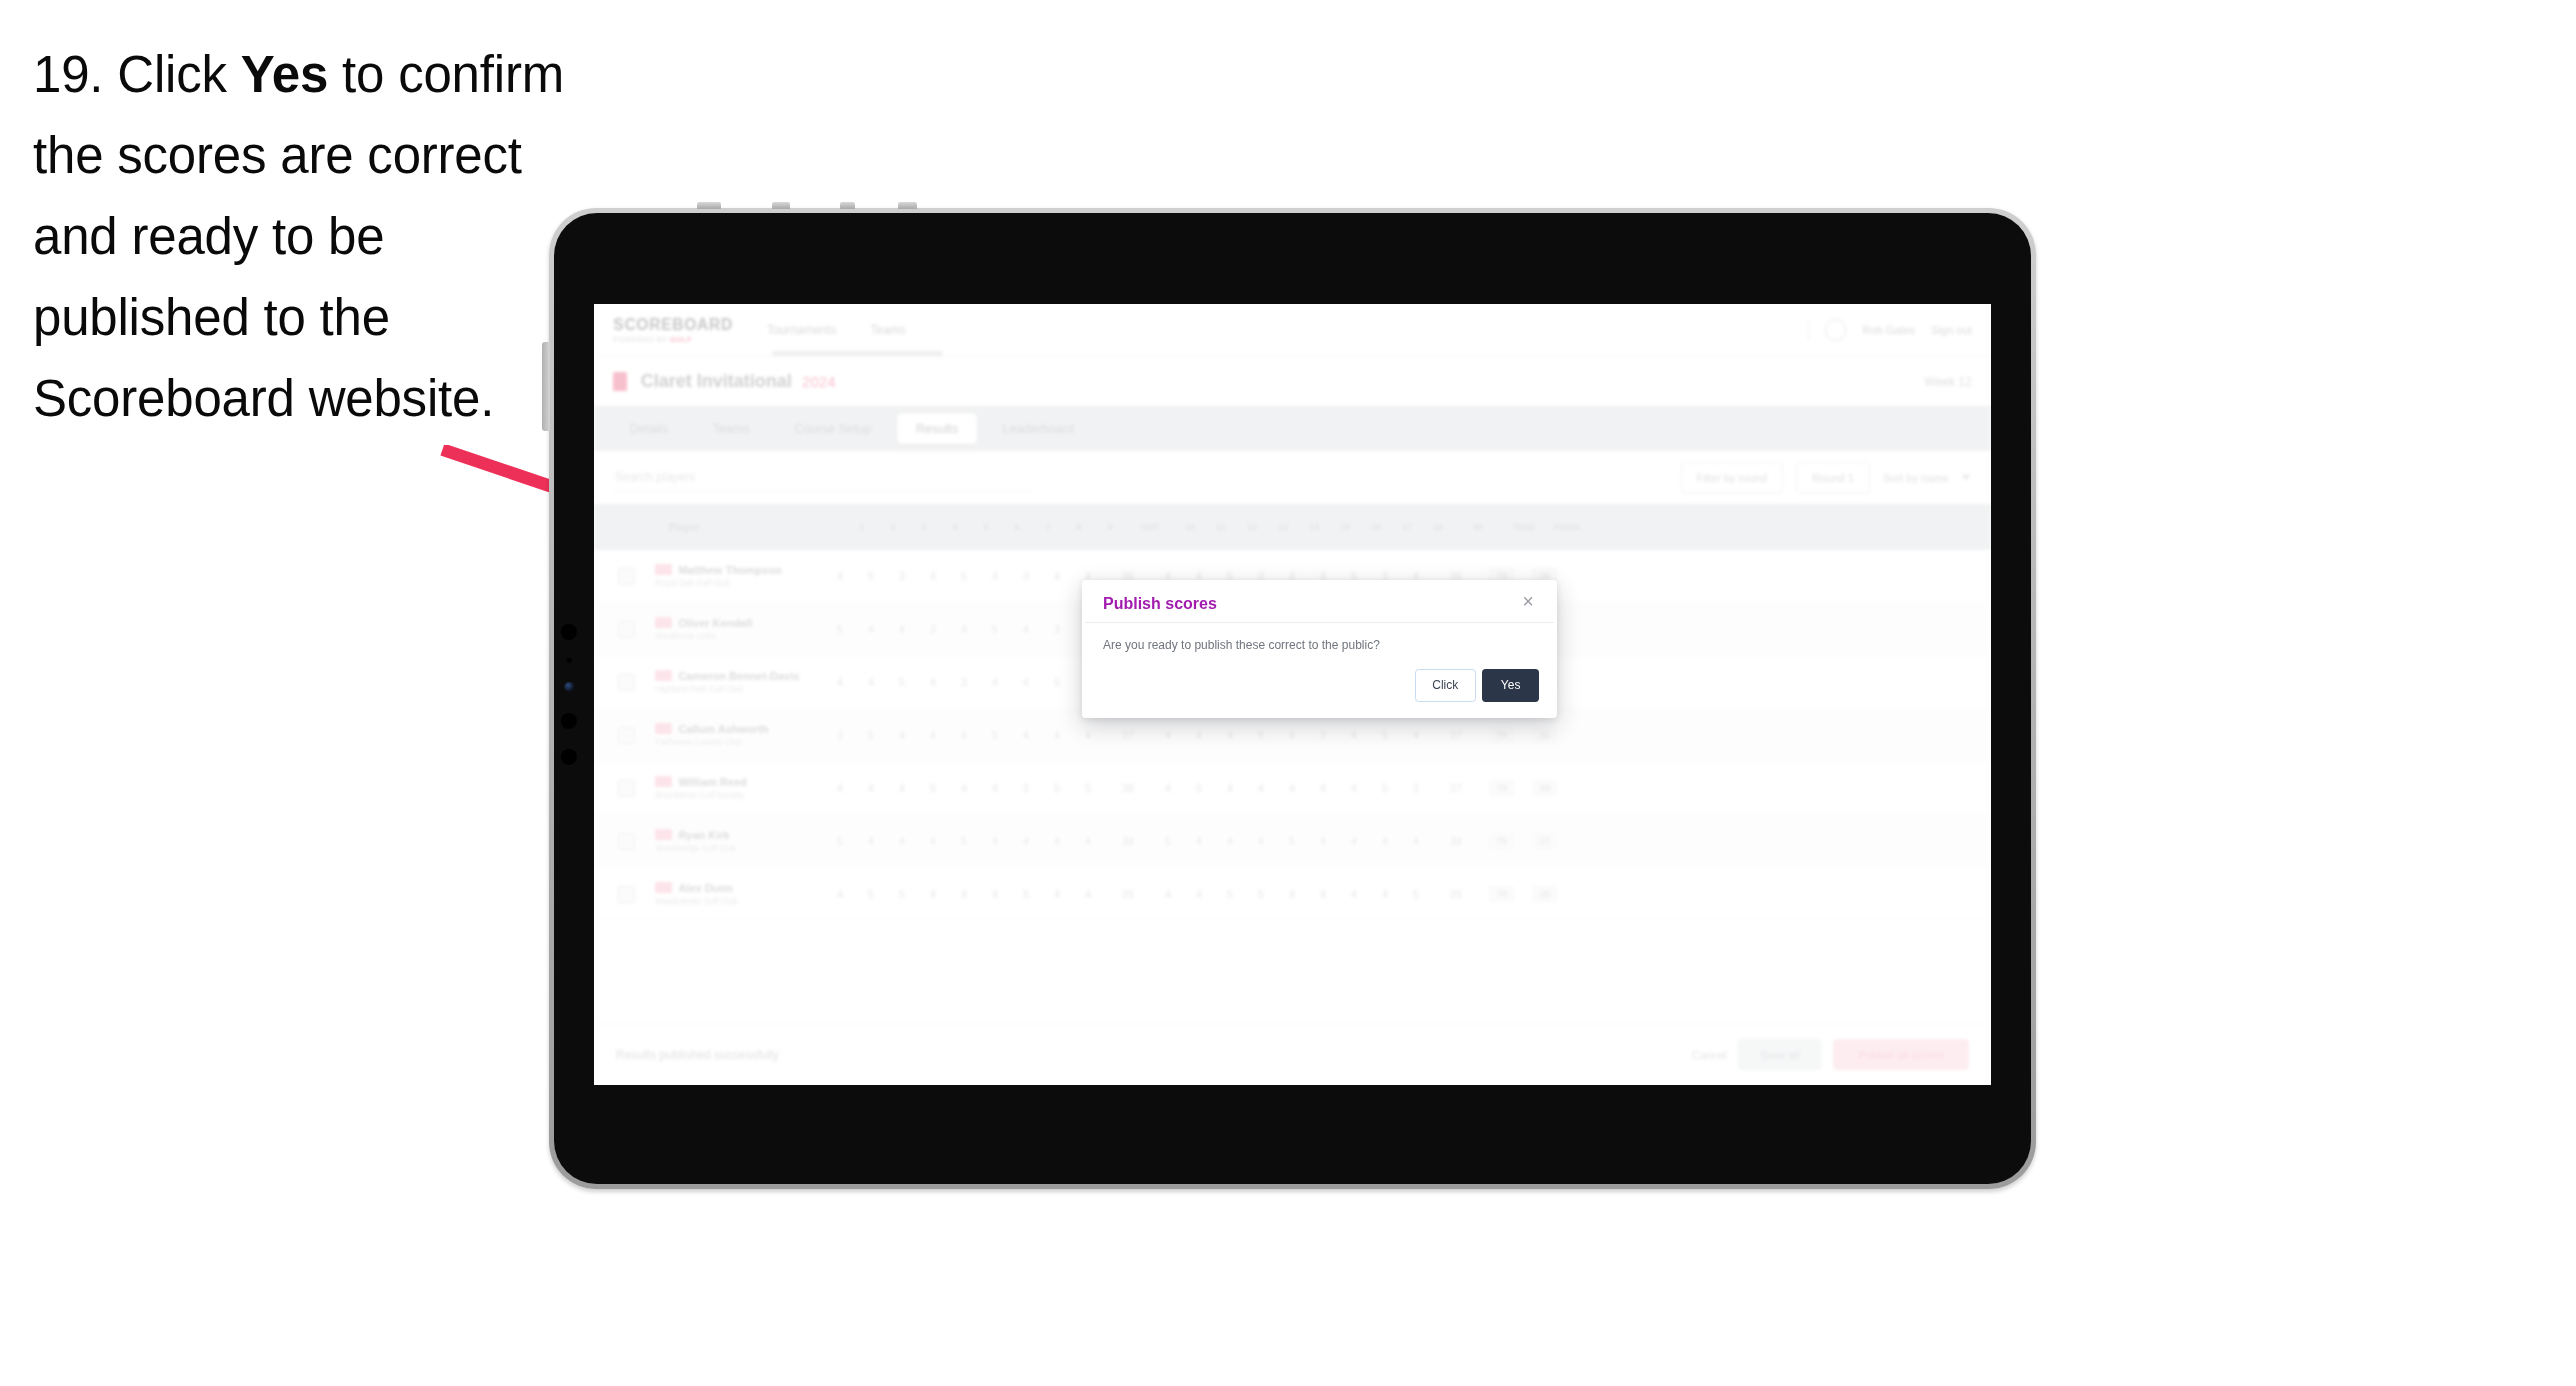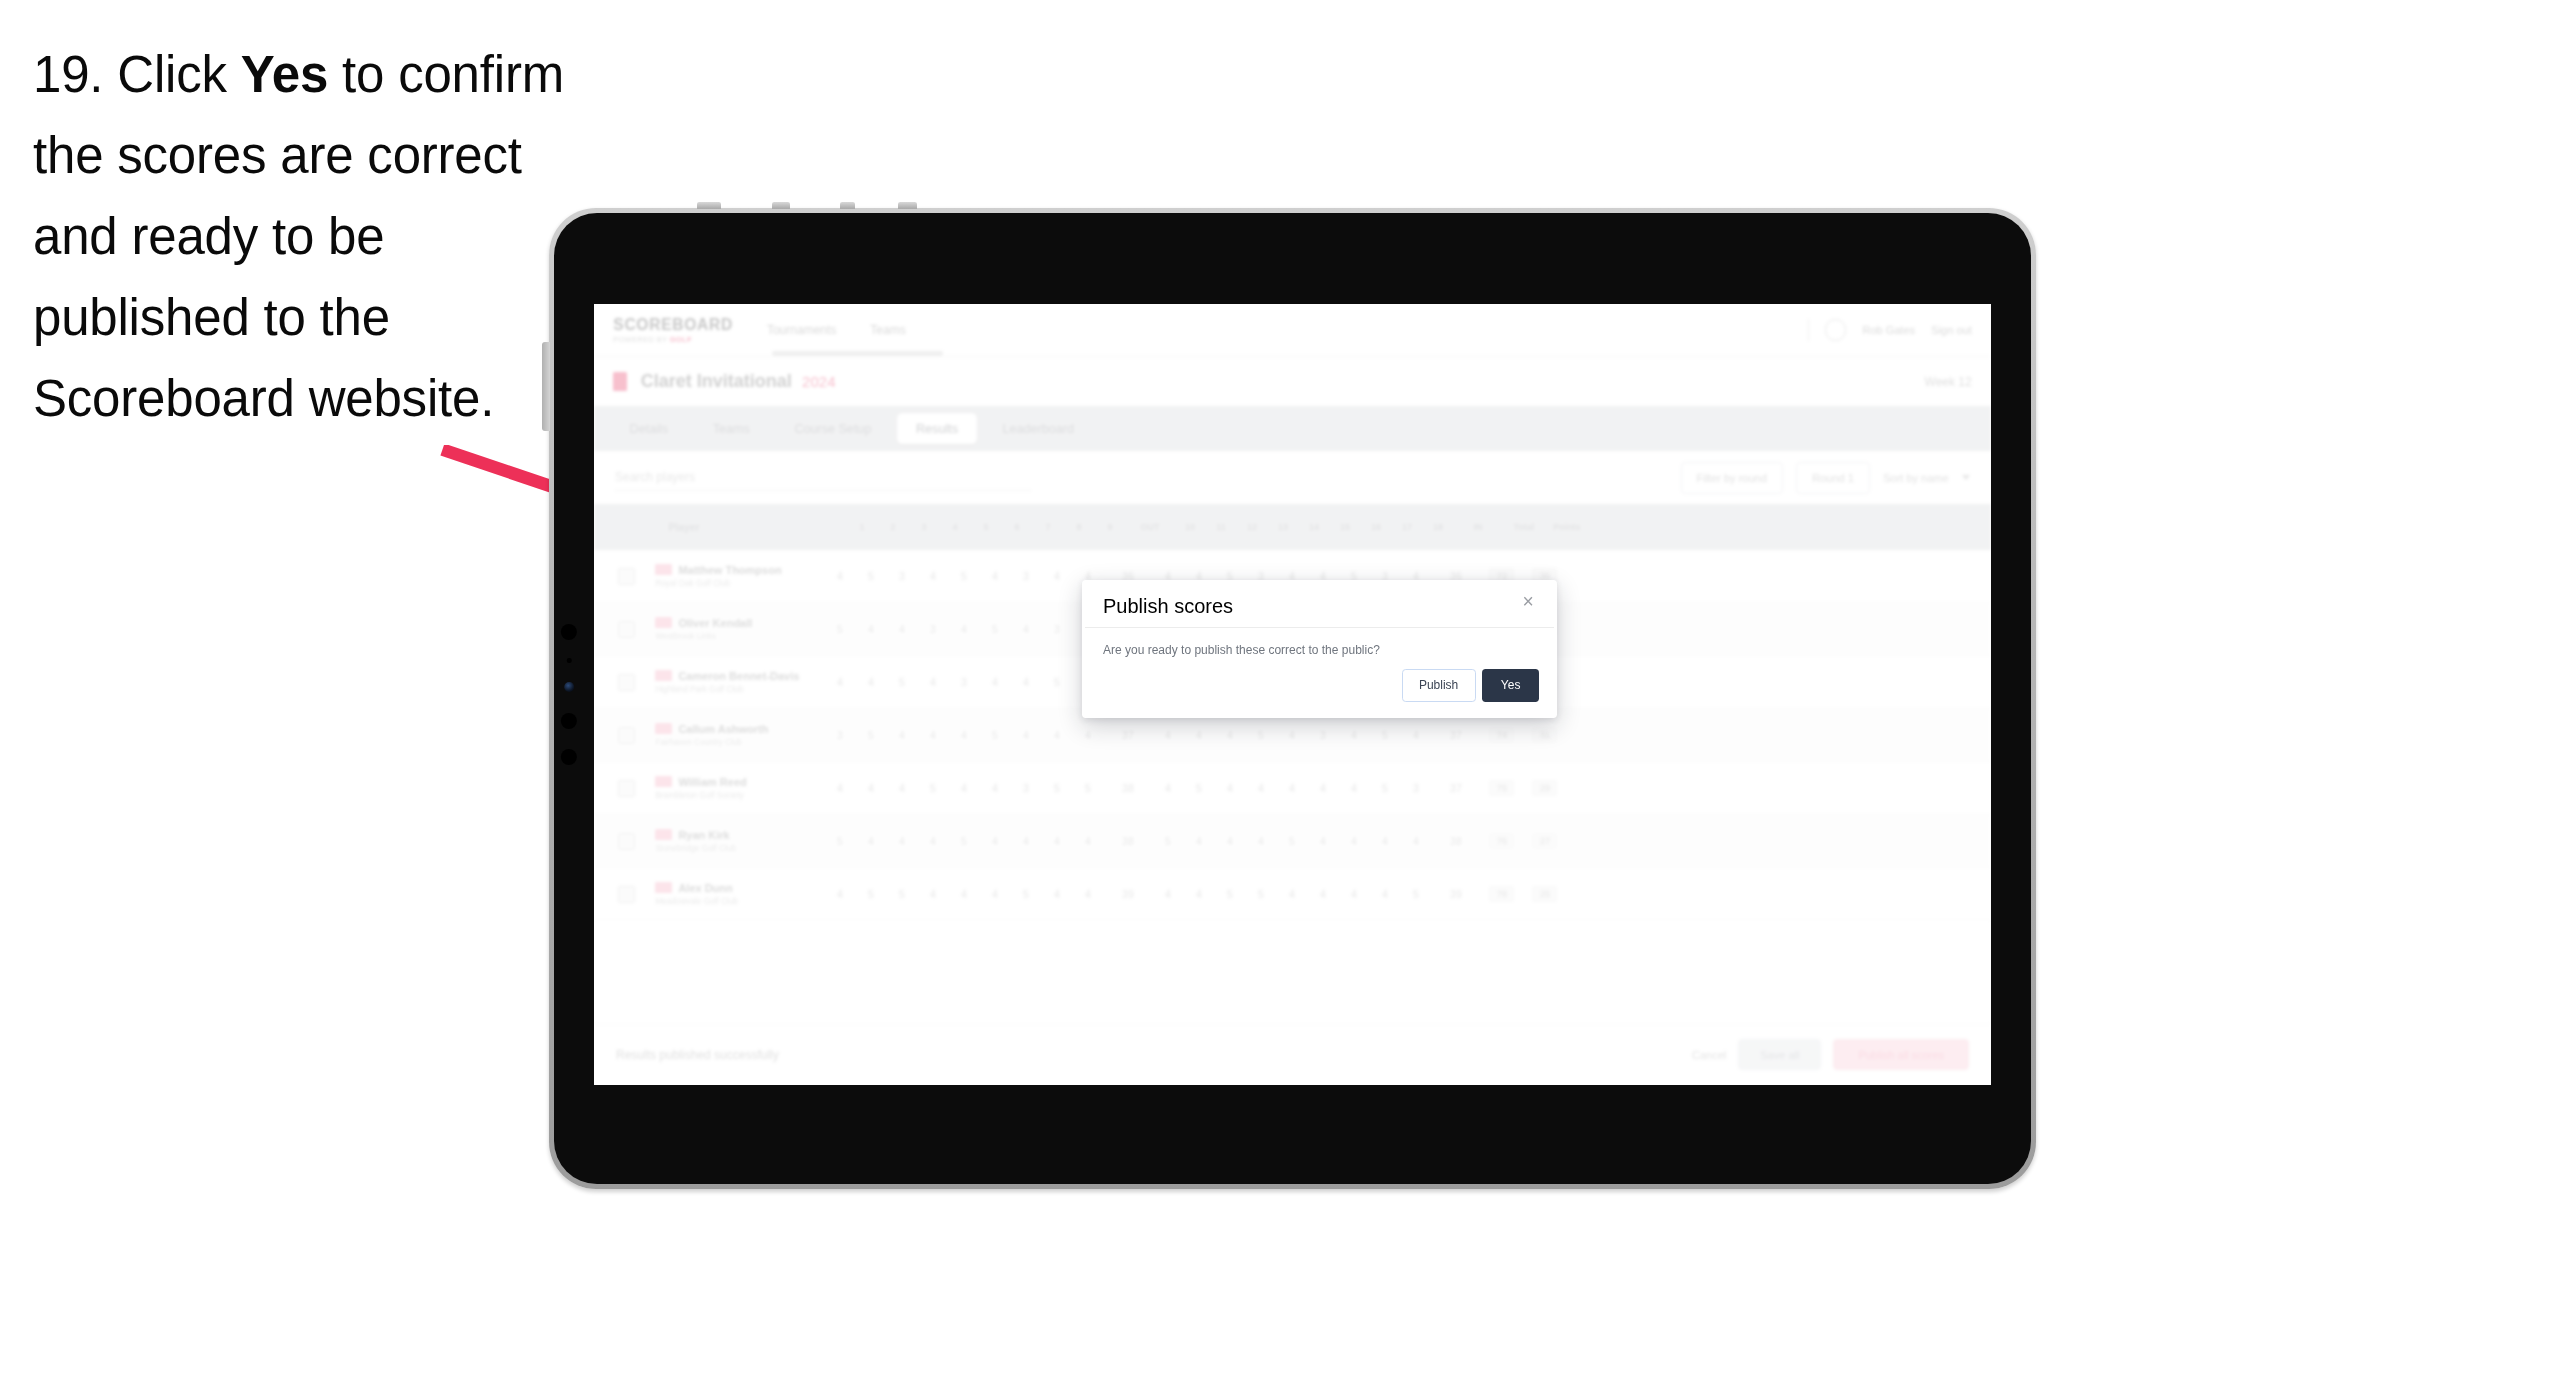--- a/index.html
+++ b/index.html
@@ -311,23 +311,23 @@
     box-shadow: 0 7.4px 25px rgba(25,30,45,0.20), 0 1.5px 6px rgba(25,30,45,0.10);
     z-index: 10;
   }
   #modal-header {
     position: relative;
     padding: 15px 18px 9px 18px;
     border-bottom: 0.7px solid #ececec;
     margin: 0 3px;
   }
   #modal-title {
-    font-size: 20px;
-    color: #000000;
-    font-weight: 400;
+    font-size: 16px;
+    color: #a21caf;
+    font-weight: 700;
   }
   #modal-close {
     position: absolute;
     right: 16.3px;
     top: 12px;
     width: 19.3px; height: 19.3px;
     display: flex; align-items: center; justify-content: center;
     color: #9a9da3;
     font-size: 19.3px;
     line-height: 1;
@@ -756,20 +756,20 @@
 
     <div id="modal">
       <div id="modal-header">
         <div id="modal-title">Publish scores</div>
         <div id="modal-close">×</div>
       </div>
       <div id="modal-body">
         <div id="modal-message">Are you ready to publish these correct to the public?</div>
       </div>
       <div id="modal-footer">
-        <button id="btn-cancel">Publish</button>
+        <button id="btn-cancel">Click</button>
         <button id="btn-yes">Yes</button>
       </div>
     </div>
 
   </div>
 </div>
 
 
 </body></html>

